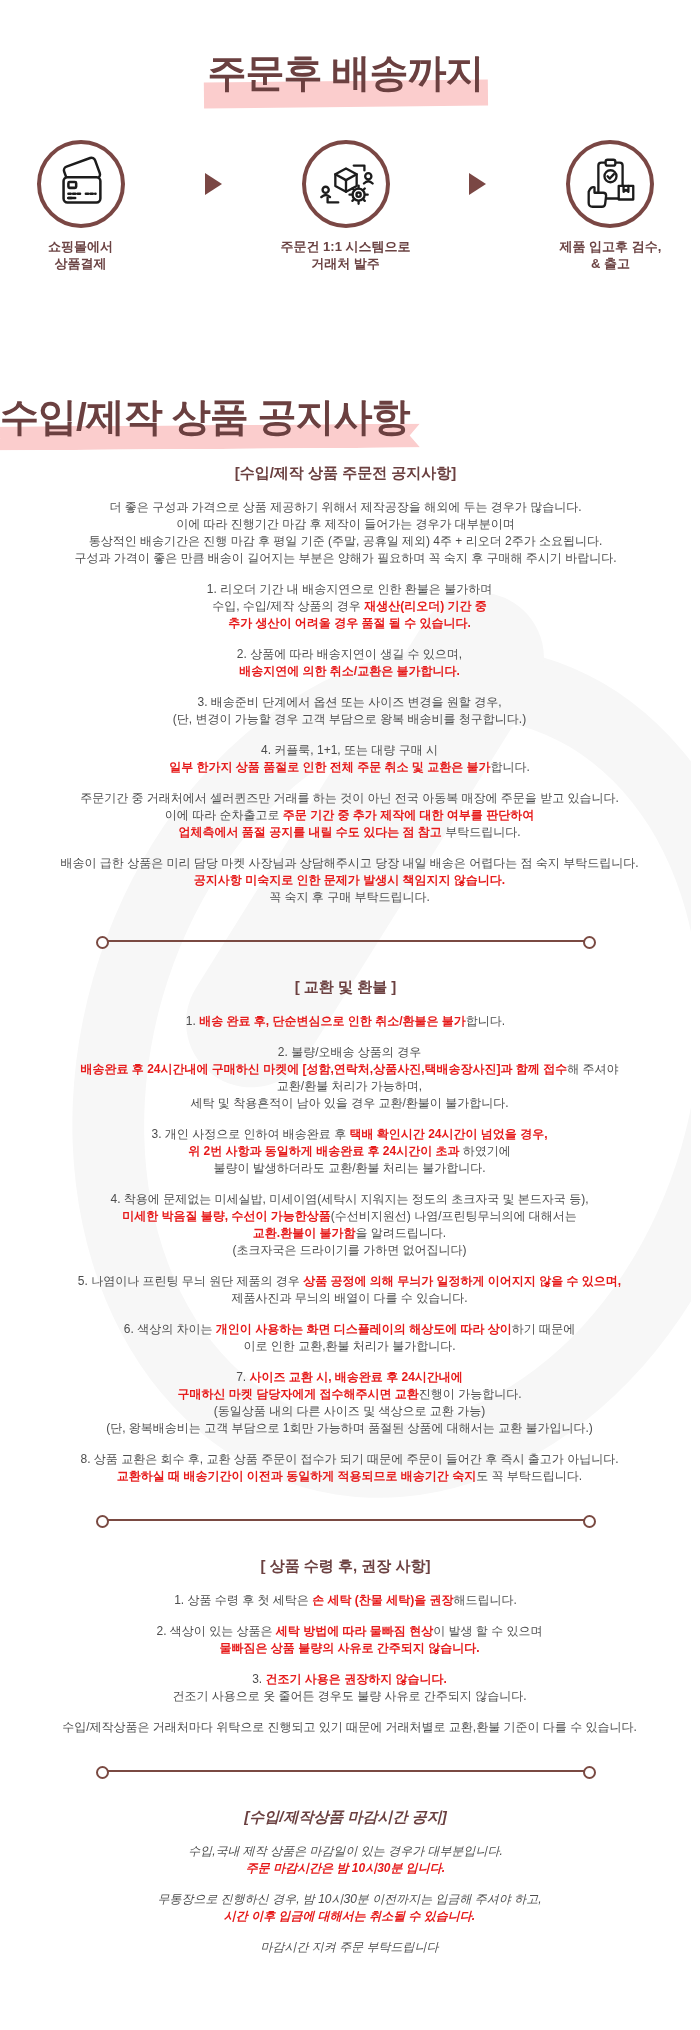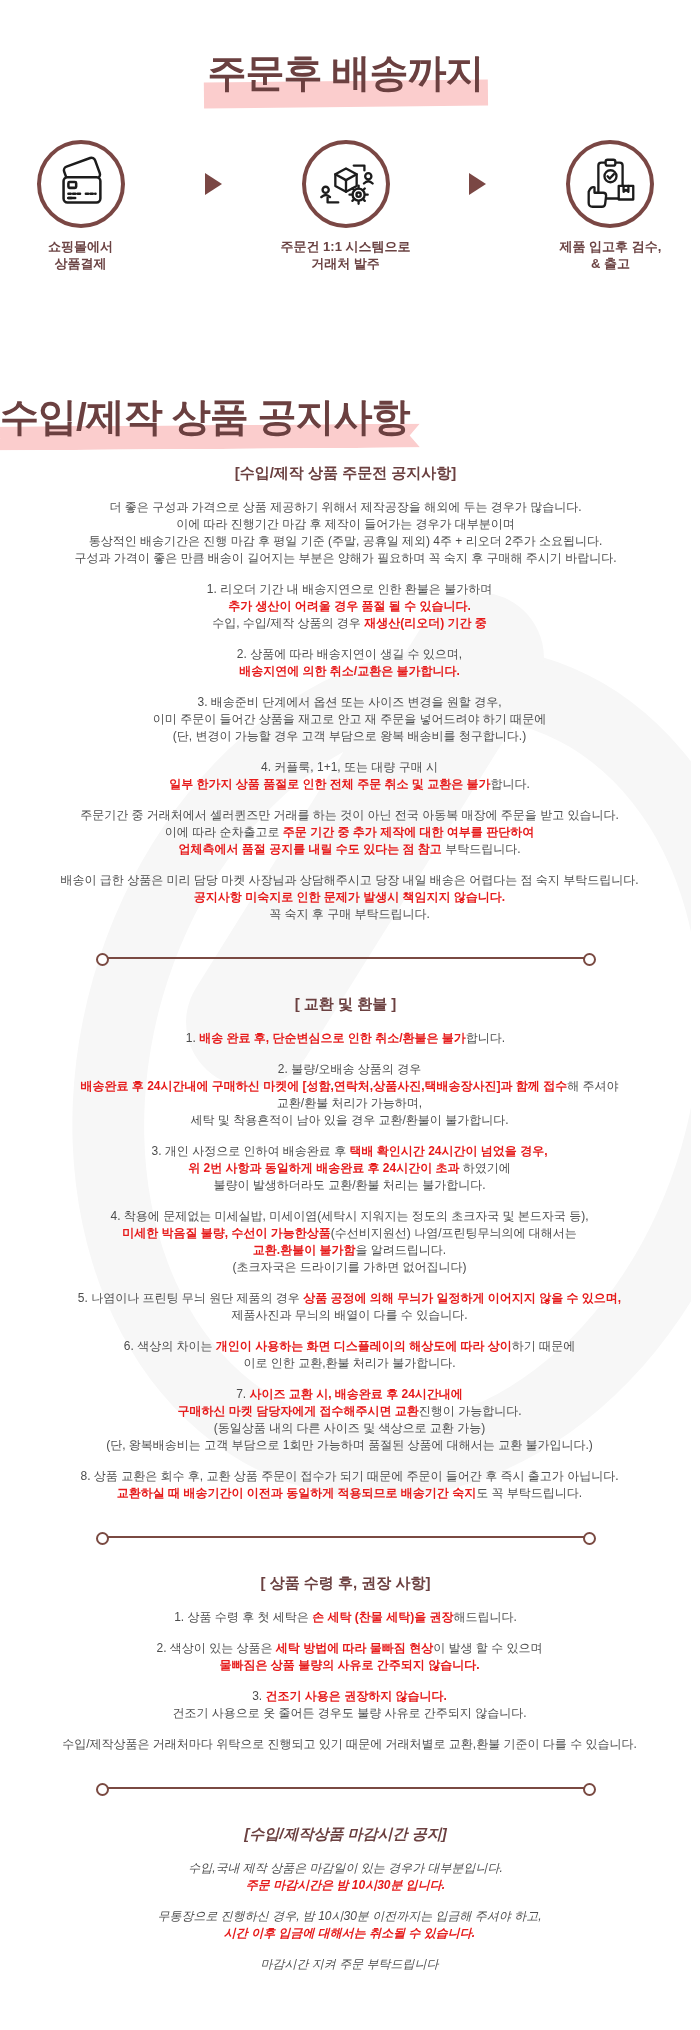--- a/index.html
+++ b/index.html
@@ -161,30 +161,29 @@
       <h2 class="section-header">[수입/제작 상품 주문전 공지사항]</h2>
       <div class="rich">
           <div class="block">
             <div class="tline"><span class="nrm">더 좋은 구성과 가격으로 상품 제공하기 위해서 제작공장을 해외에 두는 경우가 많습니다.</span></div>
             <div class="tline"><span class="nrm">이에 따라 진행기간 마감 후 제작이 들어가는 경우가 대부분이며</span></div>
             <div class="tline"><span class="nrm">통상적인 배송기간은 진행 마감 후 평일 기준 (주말, 공휴일 제외) 4주 + 리오더 2주가 소요됩니다.</span></div>
             <div class="tline"><span class="nrm">구성과 가격이 좋은 만큼 배송이 길어지는 부분은 양해가 필요하며 꼭 숙지 후 구매해 주시기 바랍니다.</span></div>
           </div>
           <div class="block">
             <div class="tline"><span class="nrm">1. 리오더 기간 내 배송지연으로 인한 환불은 불가하며</span></div>
+            <div class="tline"><span class="nrm">수입, 수입/제작 상품의 경우 </span><span class="red">재생산(리오더) 기간 중</span></div>
             <div class="tline"><span class="red">추가 생산이 어려울 경우 품절 될 수 있습니다.</span></div>
-            <div class="tline"><span class="nrm">수입, 수입/제작 상품의 경우 </span><span class="red">재생산(리오더) 기간 중</span></div>
           </div>
           <div class="block">
             <div class="tline"><span class="nrm">2. 상품에 따라 배송지연이 생길 수 있으며,</span></div>
             <div class="tline"><span class="red">배송지연에 의한 취소/교환은 불가합니다.</span></div>
           </div>
           <div class="block">
             <div class="tline"><span class="nrm">3. 배송준비 단계에서 옵션 또는 사이즈 변경을 원할 경우,</span></div>
-            <div class="tline"><span class="nrm">이미 주문이 들어간 상품을 재고로 안고 재 주문을 넣어드려야 하기 때문에</span></div>
             <div class="tline"><span class="nrm">(단, 변경이 가능할 경우 고객 부담으로 왕복 배송비를 청구합니다.)</span></div>
           </div>
           <div class="block">
             <div class="tline"><span class="nrm">4. 커플룩, 1+1, 또는 대량 구매 시</span></div>
             <div class="tline"><span class="red">일부 한가지 상품 품절로 인한 전체 주문 취소 및 교환은 불가</span><span class="nrm">합니다.</span></div>
           </div>
           <div class="block">
             <div class="tline"><span class="nrm">주문기간 중 거래처에서 셀러퀸즈만 거래를 하는 것이 아닌 전국 아동복 매장에 주문을 받고 있습니다.</span></div>
             <div class="tline"><span class="nrm">이에 따라 순차출고로 </span><span class="red">주문 기간 중 추가 제작에 대한 여부를 판단하여</span></div>
             <div class="tline"><span class="red">업체측에서 품절 공지를 내릴 수도 있다는 점 참고</span><span class="nrm"> 부탁드립니다.</span></div>

